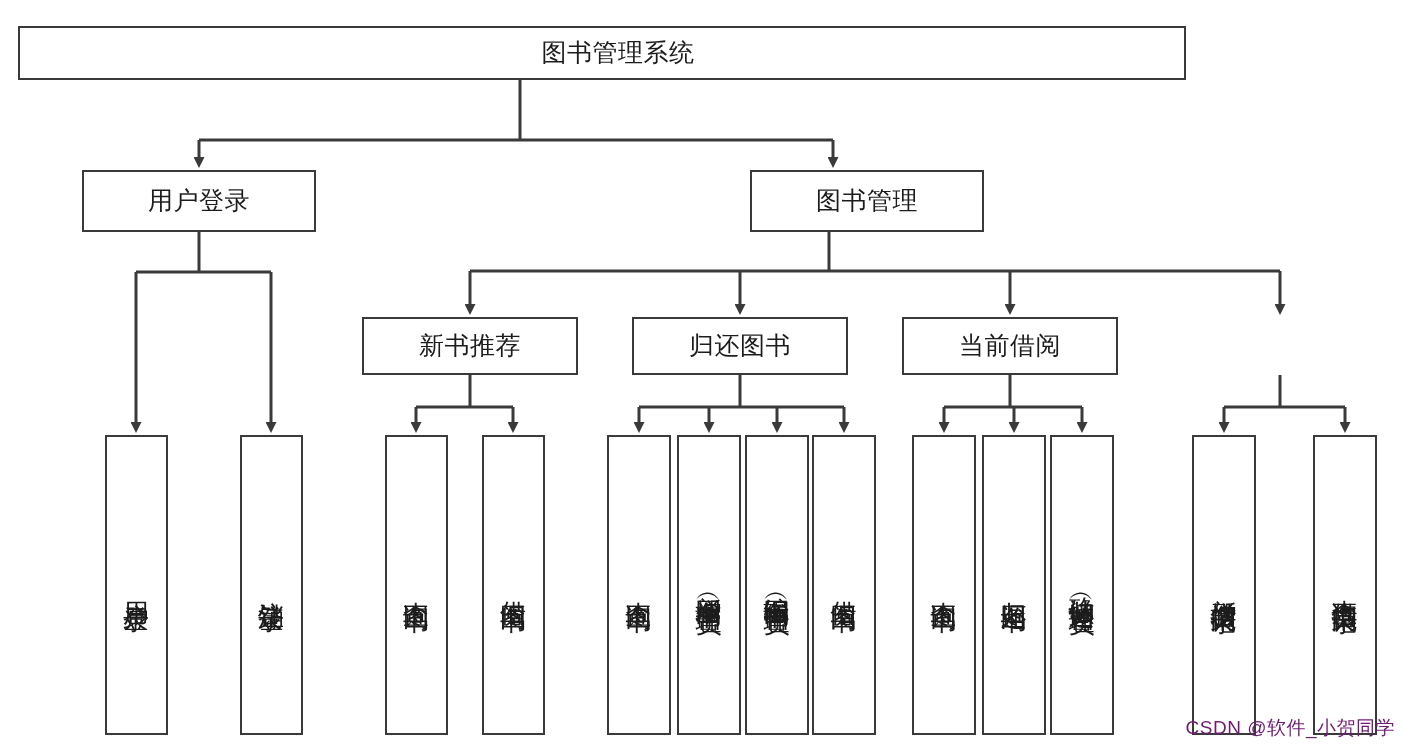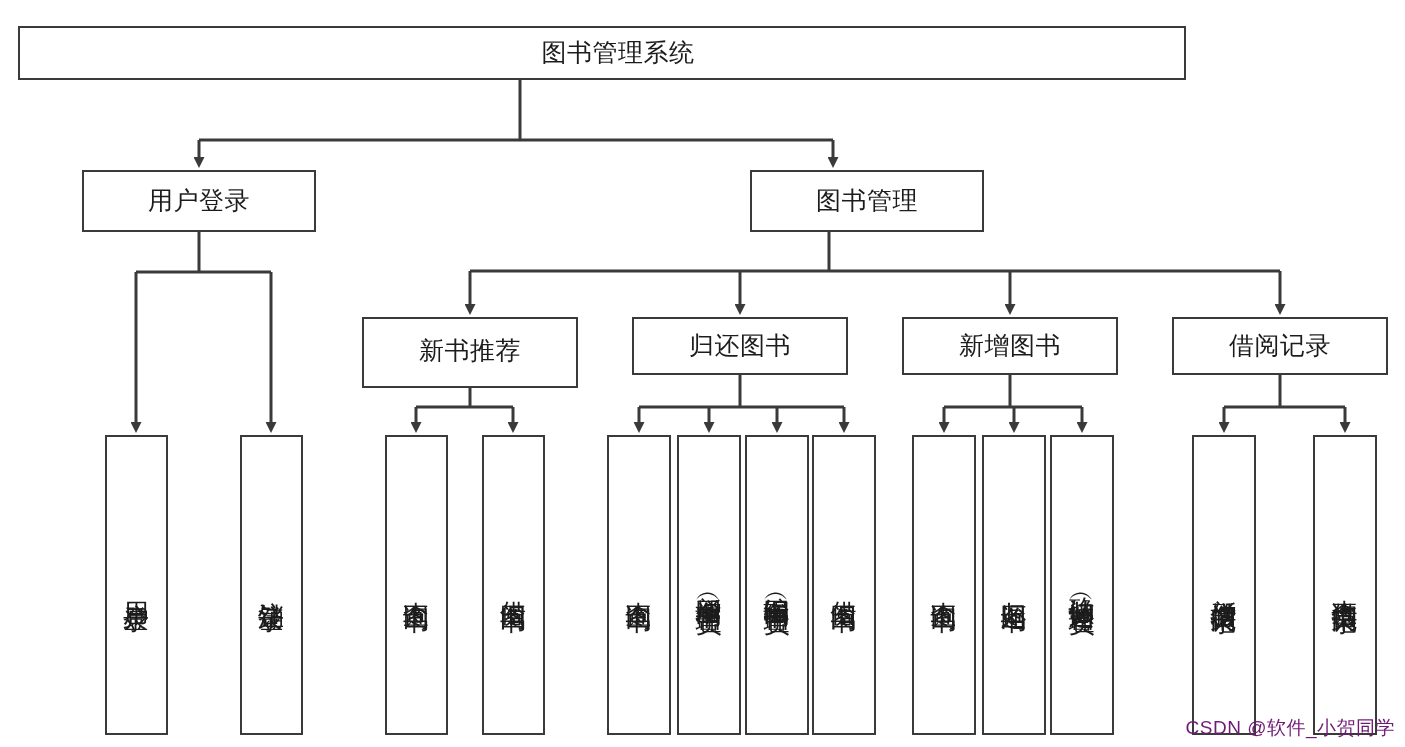--- a/index.html
+++ b/index.html
@@ -125,31 +125,28 @@
     <span class="lbl">图书管理系统</span>
   </div>
 
   <div class="node h" style="left: 82px; top: 170px; width: 234px; height: 62px;">
     <span class="lbl">用户登录</span>
   </div>
   <div class="node h" style="left: 750px; top: 170px; width: 234px; height: 62px;">
     <span class="lbl">图书管理</span>
   </div>
 
-  <div class="node h" style="left: 362px; top: 317px; width: 216px; height: 71px; font-family: Liberation Mono, monospace;">
+  <div class="node h" style="left: 362px; top: 317px; width: 216px; height: 58px;">
     <span class="lbl">新书推荐</span>
   </div>
   <div class="node h" style="left: 632px; top: 317px; width: 216px; height: 58px;">
     <span class="lbl">归还图书</span>
   </div>
   <div class="node h" style="left: 902px; top: 317px; width: 216px; height: 58px;">
-    <span class="lbl">新增图书</span>
-  </div>
-  <div class="node h" style="left: 1172px; top: 317px; width: 216px; height: 58px;">
-    <span class="lbl">借阅记录</span>
+    <span class="lbl">当前借阅</span>
   </div>
 
   <div class="node v" style="left: 105px; top: 435px; width: 63px; height: 300px;">
     <span class="lbl">用户登录</span>
   </div>
   <div class="node v" style="left: 240px; top: 435px; width: 63px; height: 300px;">
     <span class="lbl">注销登录</span>
   </div>
   <div class="node v" style="left: 385px; top: 435px; width: 63px; height: 300px;">
     <span class="lbl">查询图书</span>

